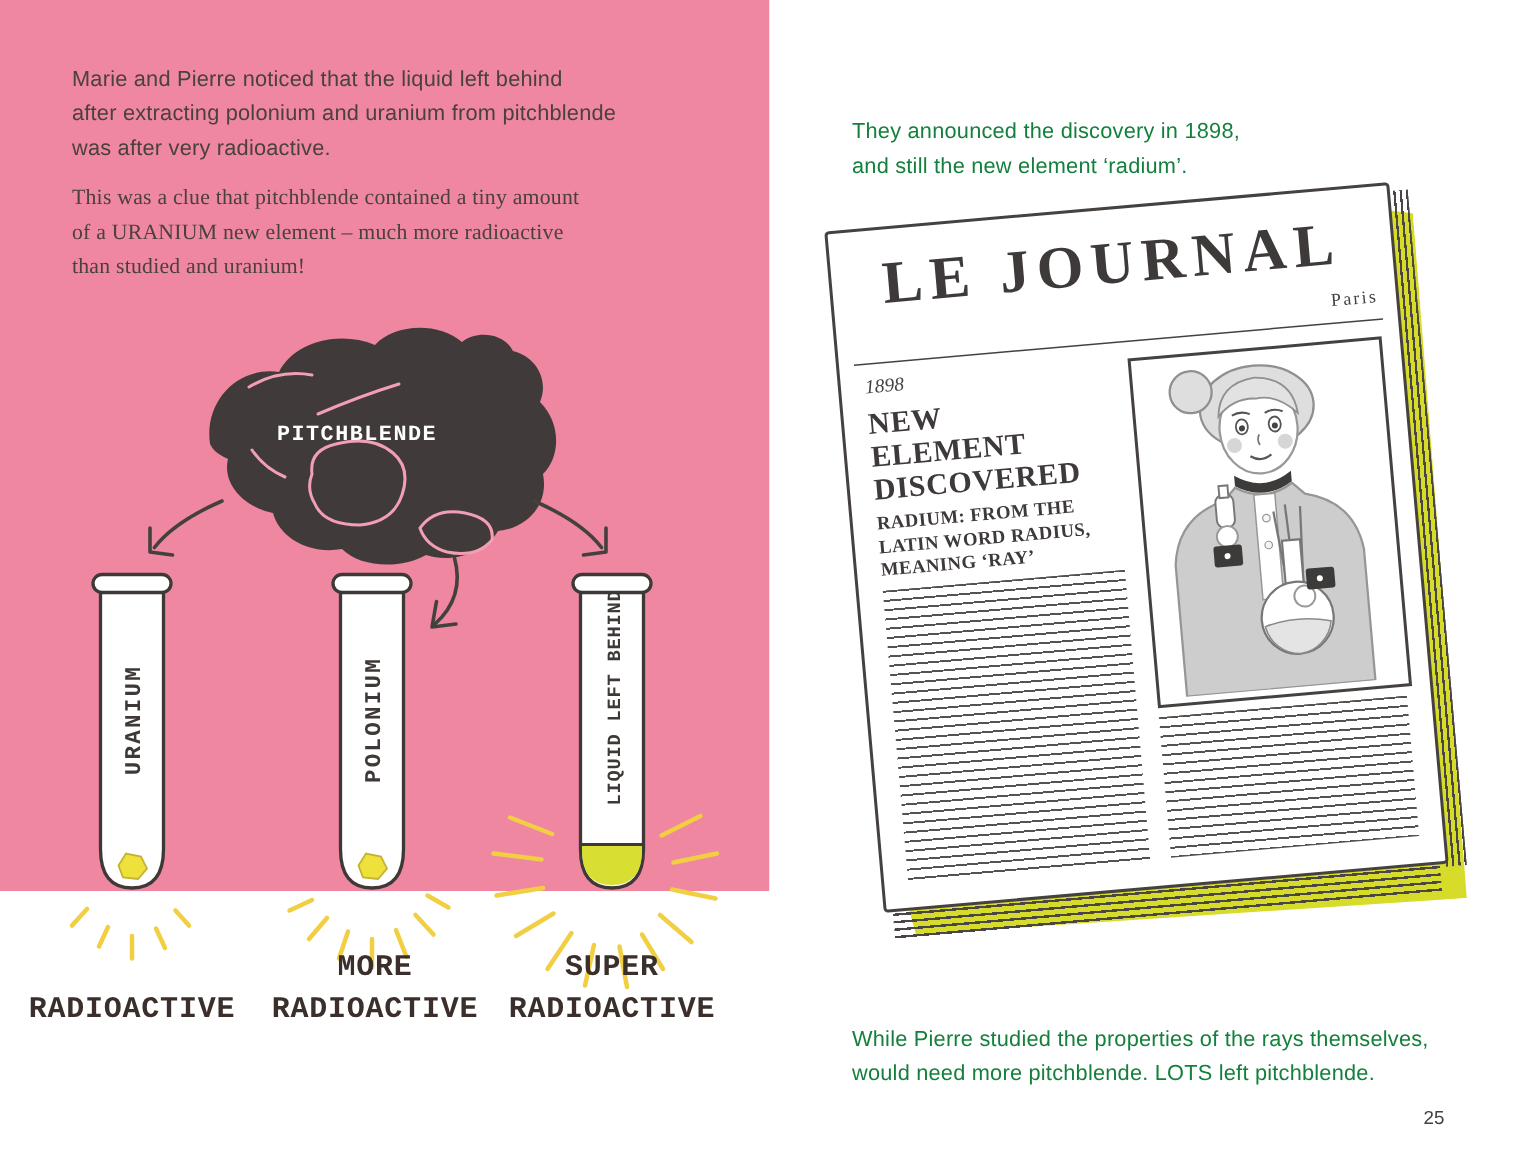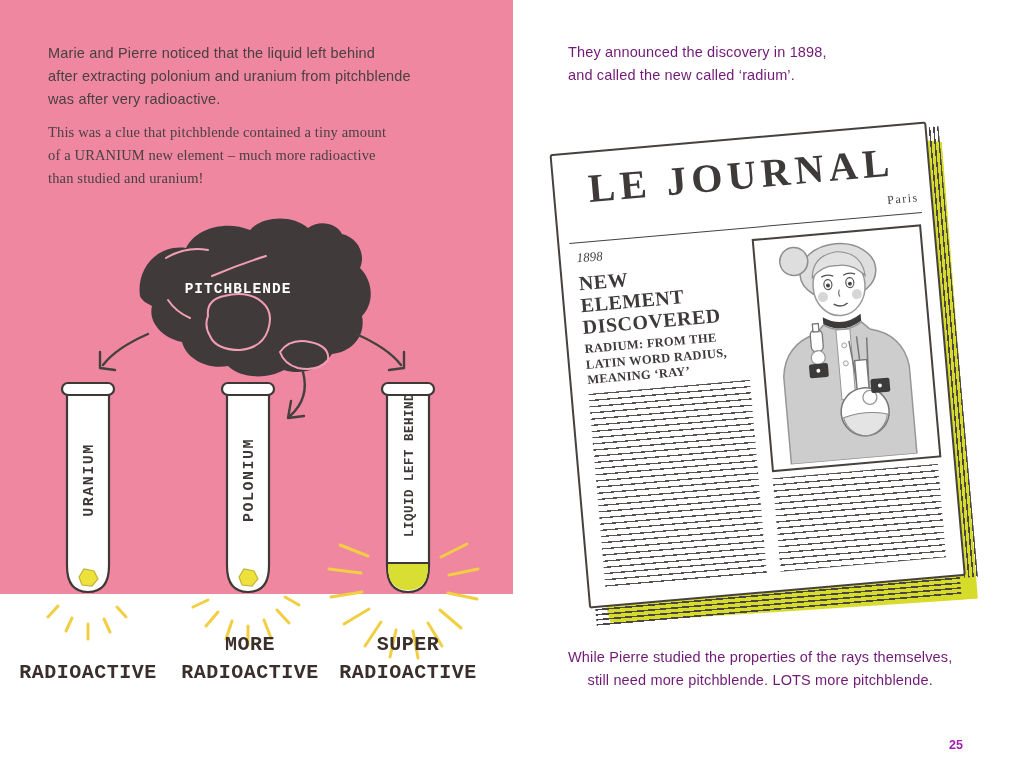--- a/index.html
+++ b/index.html
@@ -2,29 +2,29 @@
 <html><head>
 <meta charset="utf-8">
 <style>
   html,body{margin:0;padding:0;background:#fff;}
   #screen{position:relative;width:1020px;height:783px;background:#ffffff;overflow:hidden;
           font-family:"Liberation Sans",sans-serif;}
   
   #left-page{position:absolute;left:0;top:0;width:513px;height:594px;background:#ef87a1;}
   .para{position:absolute;font-size:14.5px;line-height:23px;letter-spacing:.15px;}
   .para-left{color:#4a403d;}
-  .para-right{color:#701a75;}
+  .para-right{color:#15803d;margin-top:36px;}
   #lp-para1{left:48px;top:42px;}
   #lp-para2{left:48px;top:121px;font-family:Liberation Serif, serif;}
   #diagram-svg{position:absolute;left:0;top:200px;}
   
   #right-page{position:absolute;left:513px;top:0;width:507px;height:783px;background:#ffffff;}
   #rp-para-top{left:55px;top:41px;}
-  #rp-para-bottom{left:55px;top:646px;text-align:center;}
-  #page-number{position:absolute;left:436px;top:738px;font-size:12.5px;font-weight:bold;color:#a21caf;}
+  #rp-para-bottom{left:55px;top:646px;}
+  #page-number{position:absolute;left:436px;top:738px;font-size:12.5px;font-weight:normal;color:#404040;}
   
   #newspaper-wrap{position:absolute;left:57px;top:136px;width:400px;height:488px;
                   transform:rotate(-5deg);transform-origin:50% 50%;}
   #news-shadow{position:absolute;left:0;top:0;width:400px;height:488px;background:#d7dc2b;
                clip-path:polygon(16px 450px,378px 442px,372px 18px,392px 22px,388px 480px,20px 472px);}
   #news-edges-bottom{position:absolute;left:6px;top:452px;width:366px;height:22px;
     background:repeating-linear-gradient(to bottom,#4a4645 0,#4a4645 1.6px,transparent 1.6px,transparent 5px);}
   #news-edges-right{position:absolute;left:376px;top:6px;width:14px;height:452px;
     background:repeating-linear-gradient(to right,#4a4645 0,#4a4645 1.5px,transparent 1.5px,transparent 4.2px);}
   #news-paper{position:absolute;left:0;top:0;width:374px;height:452px;background:#fff;
@@ -161,21 +161,21 @@
         <text x="408" y="650">SUPER</text>
         <text x="408" y="678">RADIOACTIVE</text>
       </g>
     </svg>
   </div>
 
   <div id="right-page">
 
     <div id="rp-para-top" class="para para-right">
       <div>They announced the discovery in 1898,</div>
-      <div>and called the new called ‘radium’.</div>
+      <div>and still the new element ‘radium’.</div>
     </div>
 
     <div id="newspaper-wrap">
       <div id="news-shadow"></div>
       <div id="news-edges-bottom"></div>
       <div id="news-edges-right"></div>
 
       <div id="news-paper">
         <div id="news-masthead">LE JOURNAL</div>
         <div id="news-city">Paris</div>
@@ -240,19 +240,19 @@
             <circle cx="102" cy="166" r="7" fill="#ffffff" stroke="#999" stroke-width="1.3"></circle>
             <rect x="104" y="148" width="19" height="14" rx="2" fill="#3d3b3a"></rect>
             <circle cx="113" cy="155" r="2" fill="#ffffff"></circle>
           </svg>
         </div>
       </div>
     </div>
 
     <div id="rp-para-bottom" class="para para-right">
       <div>While Pierre studied the properties of the rays themselves,</div>
-      <div>still need more pitchblende. LOTS more pitchblende.</div>
+      <div>would need more pitchblende. LOTS left pitchblende.</div>
     </div>
 
     <div id="page-number">25</div>
   </div>
 
 </div>
 
 </body></html>

